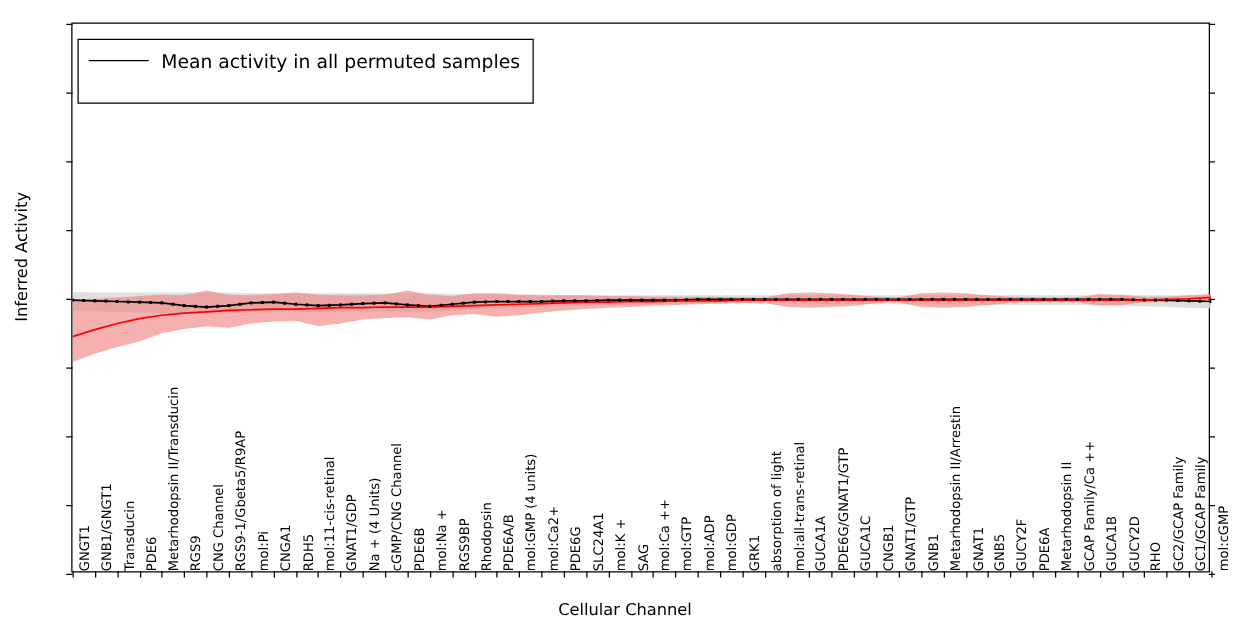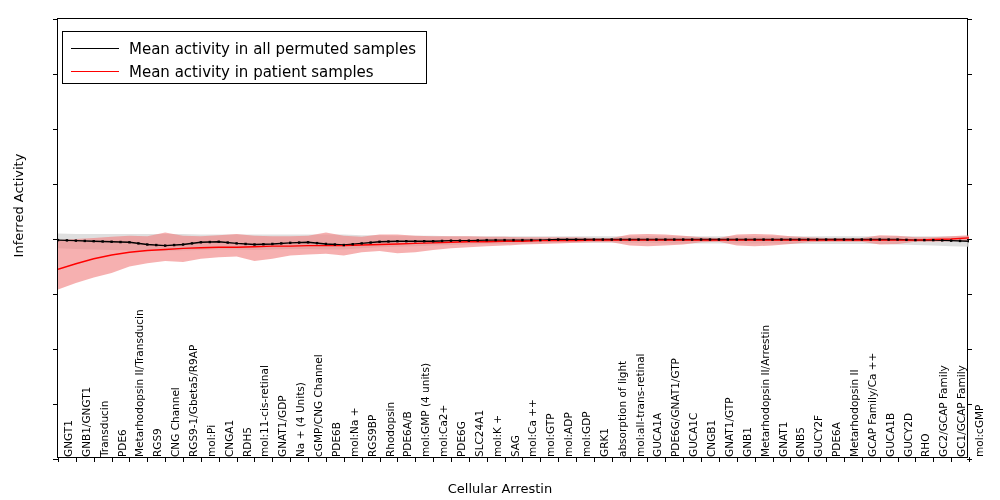--- a/index.html
+++ b/index.html
@@ -7,21 +7,21 @@
   #stage{position:relative;width:1000px;height:500px;}
   #title{position:absolute;left:0;top:1px;width:1000px;text-align:center;font-size:15px;color:#000;}
   #ylabel{position:absolute;left:-92px;top:198px;width:220px;text-align:center;font-size:13px;color:#000;transform:rotate(-90deg);}
   #xlabel{position:absolute;left:0;top:481px;width:1000px;text-align:center;font-size:13px;color:#000;}
   #plot{position:absolute;left:57px;top:18px;width:911px;height:440px;border:1.2px solid #000;box-sizing:border-box;background:#fff;}
   #svgmain{position:absolute;left:0;top:0;width:911px;height:440px;display:block;}
   .ytickmark{position:absolute;left:-5px;width:5px;height:1px;background:#000;}
   .ytickmark.r{left:auto;right:-5px;}
   .xtickmark{position:absolute;bottom:-5px;width:1px;height:5px;background:#000;}
   .xlab{position:absolute;font-size:10.5px;color:#000;white-space:nowrap;transform-origin:left top;transform:rotate(-90deg);}
-  #legend{position:absolute;left:4px;top:12px;border:1.3px solid #000;background:#fff;padding:5px 10px 0 8px;}
+  #legend{position:absolute;left:4px;top:12px;border:1.3px solid #000;background:#fff;padding:5px 10px 22px 8px;}
   .lgrow{display:flex;align-items:center;height:23px;}
   .lgline{width:48px;height:0;border-top:1.4px solid #000;margin-right:10px;}
   .lgline.red{border-top-color:#ff0000;}
   .lgtxt{font-size:15px;color:#000;}
 </style>
 </head>
 <body>
 
 <div id="stage">
 
@@ -271,21 +271,17 @@
         <div class="xlab" style="left: 879.275px; top: 438px;">GC2/GCAP Family</div>
         <div class="xlab" style="left: 897.137px; top: 438px;">GC1/GCAP Family</div>
         <div class="xlab" style="left: 915px; top: 438px;">mol:cGMP</div>
       </div>
 
     <div id="legend">
       <div class="lgrow">
         <span class="lgline"></span>
         <span class="lgtxt">Mean activity in all permuted samples</span>
       </div>
-      <div class="lgrow">
-        <span class="lgline red"></span>
-        <span class="lgtxt">Mean activity in patient samples</span>
-      </div>
     </div>
   </div>
 
-  <div id="xlabel">Cellular Arrestin</div>
+  <div id="xlabel">Cellular Channel</div>
 </div>
 
 </body></html>

